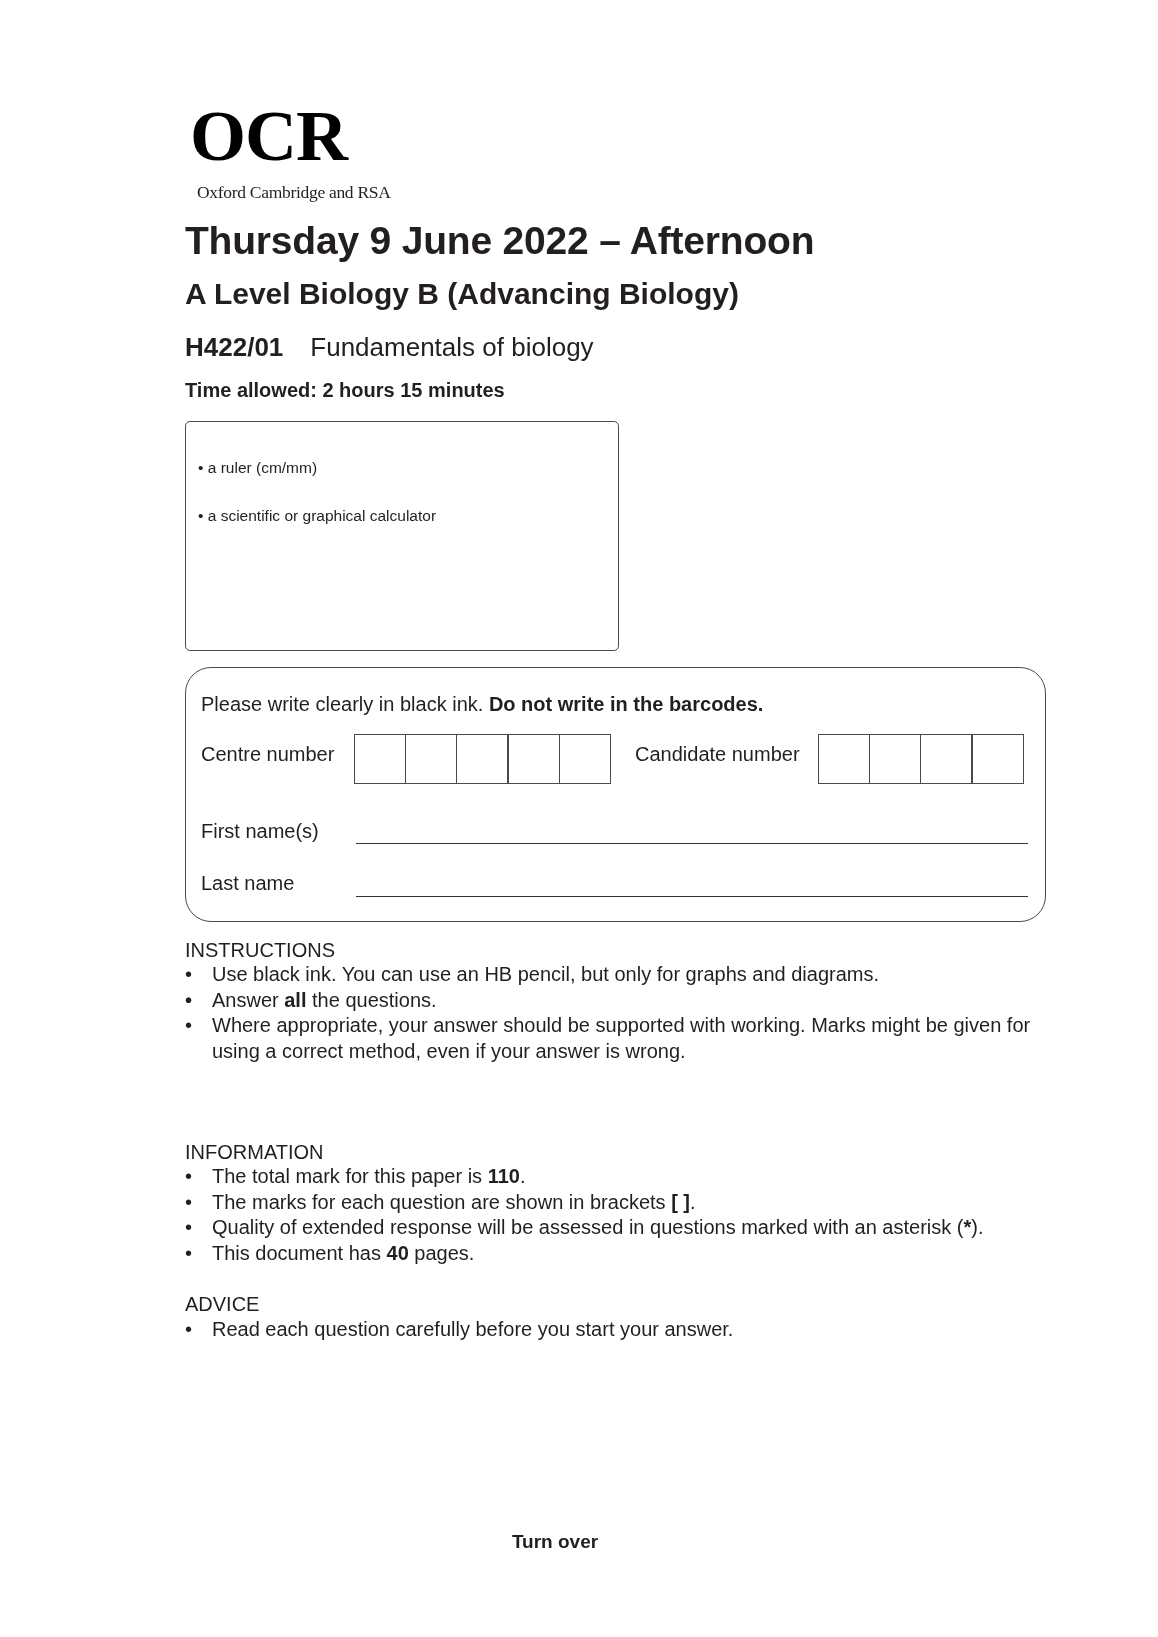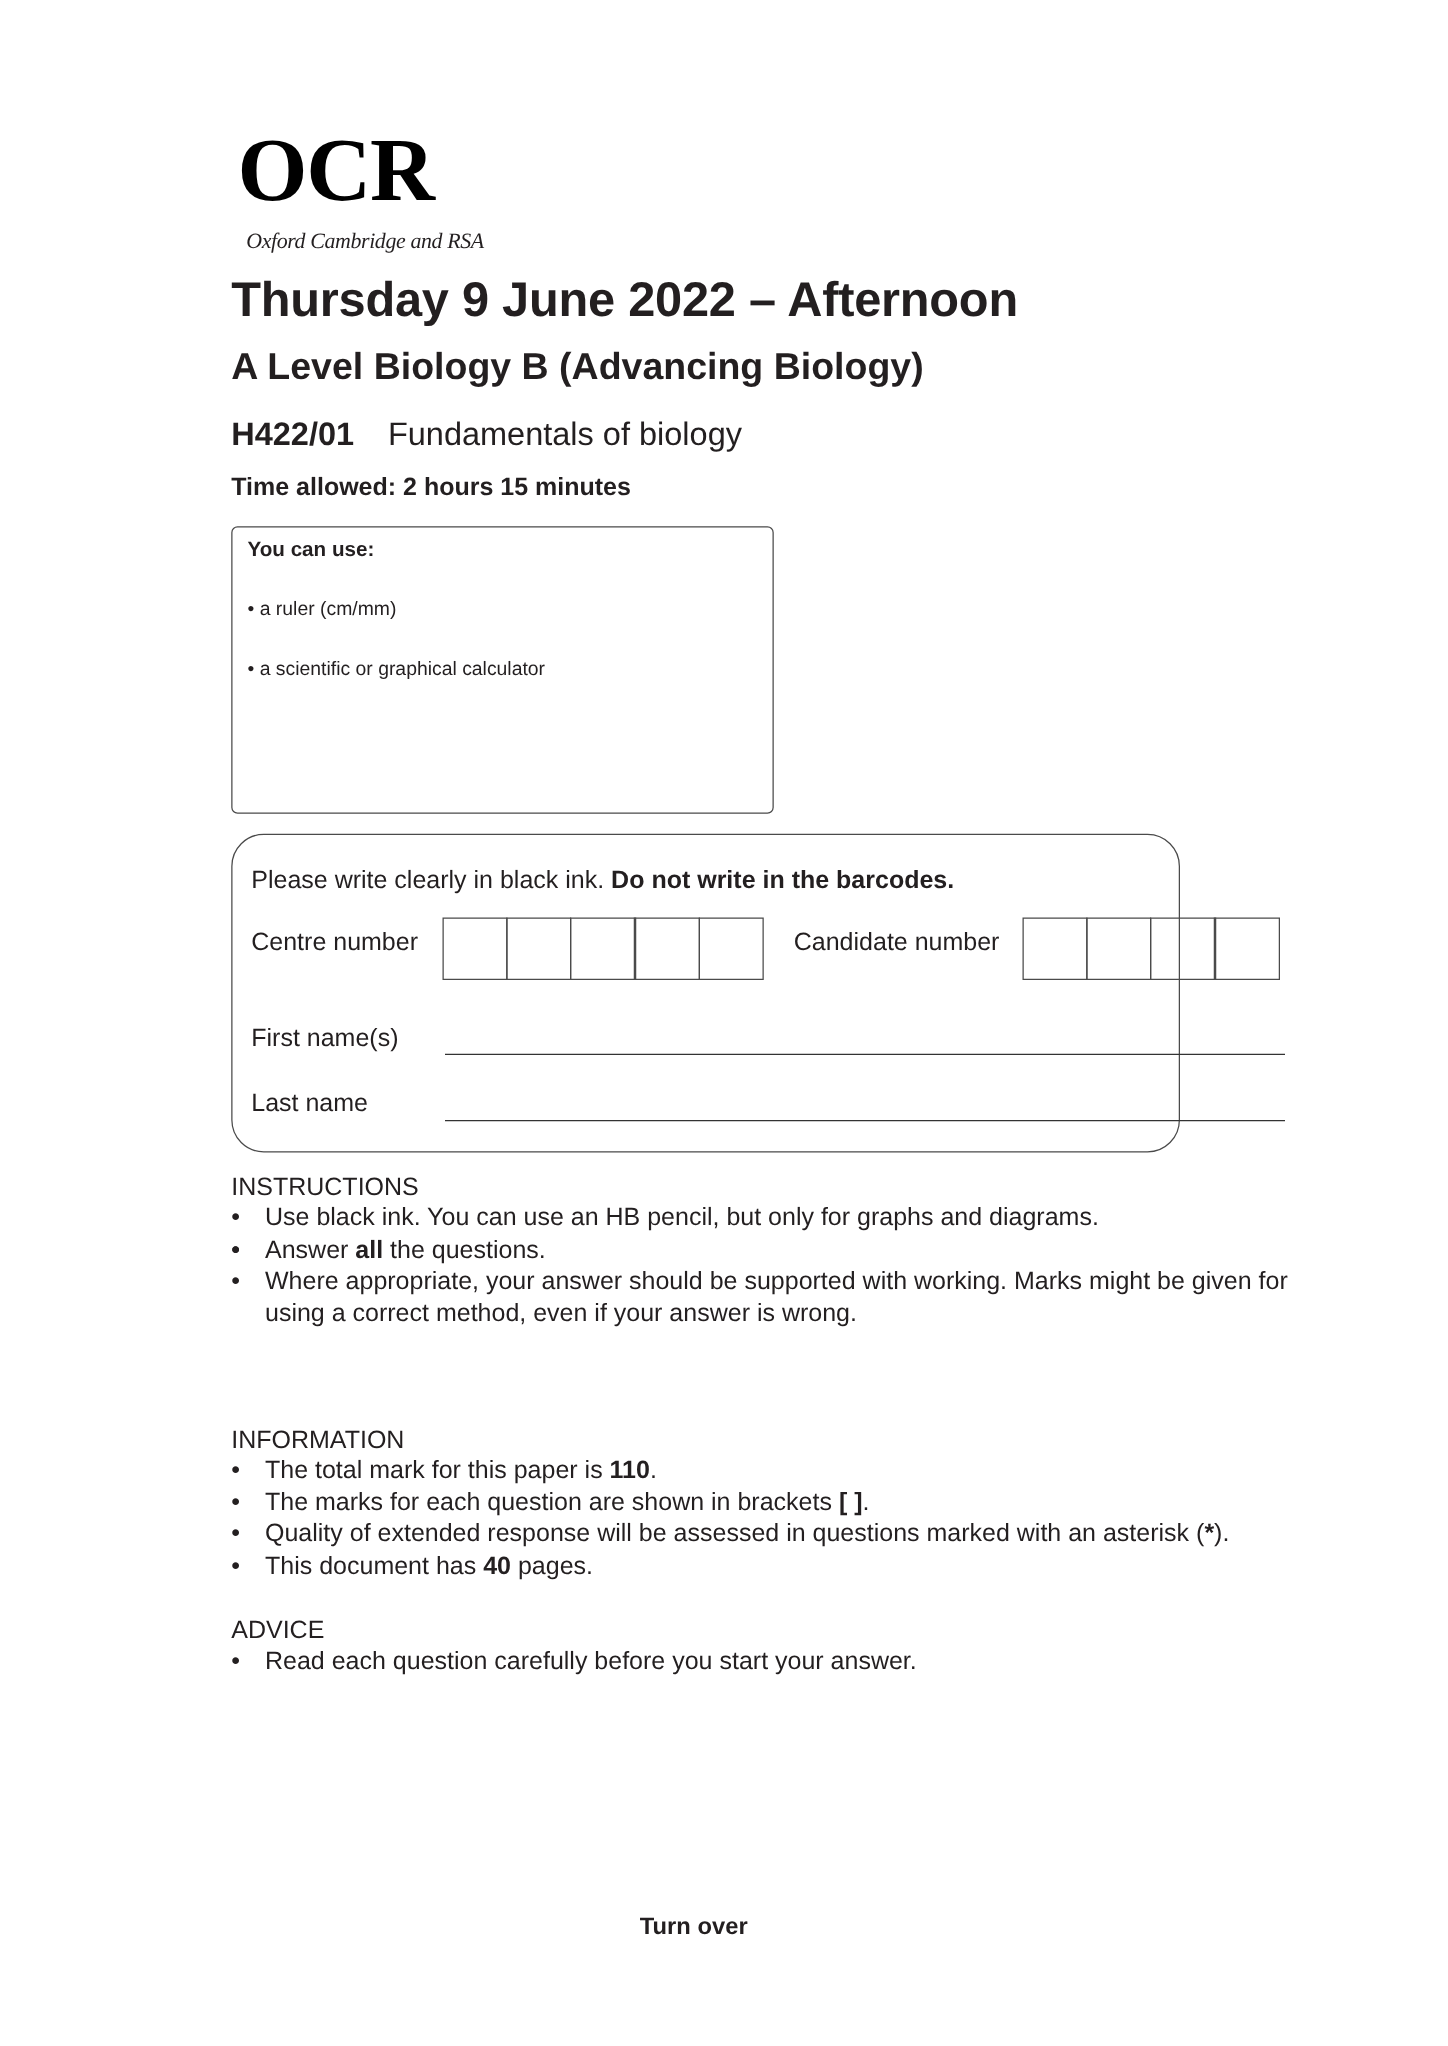--- a/index.html
+++ b/index.html
@@ -2,33 +2,33 @@
 <html><head>
 <meta charset="utf-8">
 <style>
   html, body { margin: 0; padding: 0; background: #ffffff; }
   body { width: 1158px; height: 1637px; position: relative; overflow: hidden; color: #231f20;
          font-family: "Liberation Sans", sans-serif; }
   .abs { position: absolute; }
   #logo { left: 190px; top: 96px; font-family: "Liberation Serif", serif; font-weight: bold;
           font-size: 72px; line-height: 80px; color: #000; letter-spacing: -1px; }
   #logo-sub { left: 197px; top: 181px; font-family: "Liberation Serif", serif; font-size: 17.5px;
-              line-height: 22px; color: #231f20; letter-spacing: -0.3px; font-style: italic; }
+              line-height: 22px; color: #231f20; letter-spacing: -0.3px; }
   #exam-date { left: 185px; top: 218px; font-weight: bold; font-size: 39px; line-height: 46px; letter-spacing: -0.2px; }
   #qual-title { left: 185px; top: 276px; font-weight: bold; font-size: 30px; line-height: 36px; }
   #paper-line { left: 185px; top: 331px; font-size: 26px; line-height: 32px; }
   #paper-line .code { font-weight: bold; margin-right: 27px; }
   #time-allowed { left: 185px; top: 378px; font-weight: bold; font-size: 20px; line-height: 24px; }
 
   #equipment-box { left: 185px; top: 421px; width: 434px; height: 230px; border: 1.3px solid #4a4a4a;
                    border-radius: 5px; box-sizing: border-box; padding: 8px 12px; }
   #equipment-box .hdr { font-weight: bold; font-size: 16.5px; line-height: 20px; }
   #equipment-box .item { font-size: 15.5px; line-height: 20px; margin-top: 28px; }
 
-  #candidate-box { left: 185px; top: 667px; width: 759px; height: 255px; border: 1.3px solid #4a4a4a;
+  #candidate-box { left: 185px; top: 667px; width: 861px; height: 255px; border: 1.3px solid #4a4a4a;
                    border-radius: 26px; box-sizing: border-box; }
   #write-note { left: 15px; top: 24px; font-size: 20px; line-height: 24px; }
   #write-note b { font-weight: bold; }
   .lbl { font-size: 20px; line-height: 24px; }
   #centre-label { left: 15px; top: 74px; }
   #candidate-label { left: 449px; top: 74px; }
   .cells { display: flex; height: 50px; box-sizing: border-box; }
   .cell { width: 52.5px; height: 50px; border: 1.3px solid #4a4a4a; box-sizing: border-box; margin-left: -1.3px; }
   #centre-cells { left: 169px; top: 66px; }
   #candidate-cells { left: 633px; top: 66px; }
@@ -57,21 +57,20 @@
 <div id="logo-sub" class="abs">Oxford Cambridge and RSA</div>
 
 <div id="exam-date" class="abs">Thursday 9 June 2022 – Afternoon</div>
 <div id="qual-title" class="abs">A Level Biology B (Advancing Biology)</div>
 <div id="paper-line" class="abs">
   <span class="code">H422/01</span><span>Fundamentals of biology</span>
 </div>
 <div id="time-allowed" class="abs">Time allowed: 2 hours 15 minutes</div>
 
 <div id="equipment-box" class="abs">
-  <div class="hdr">You can use:</div>
   <div class="item"><span>•</span> <span>a ruler (cm/mm)</span></div>
   <div class="item"><span>•</span> <span>a scientific or graphical calculator</span></div>
 </div>
 
 <div id="candidate-box" class="abs">
   <div id="write-note" class="abs"><span>Please write clearly in black ink. </span><b>Do not write in the barcodes.</b></div>
 
   <div id="centre-label" class="abs lbl">Centre number</div>
   <div id="centre-cells" class="abs cells">
     <div class="cell"></div>

